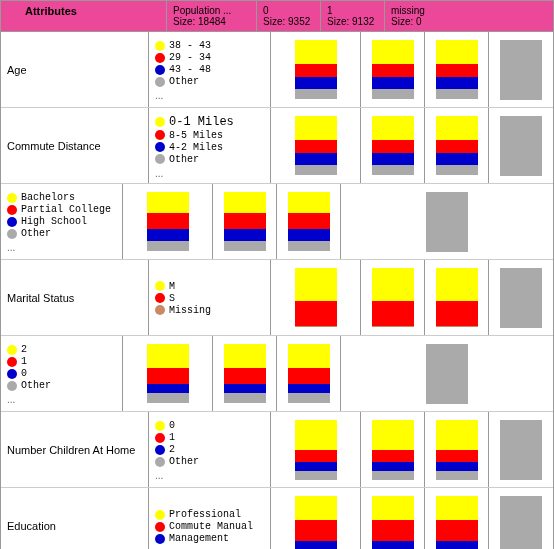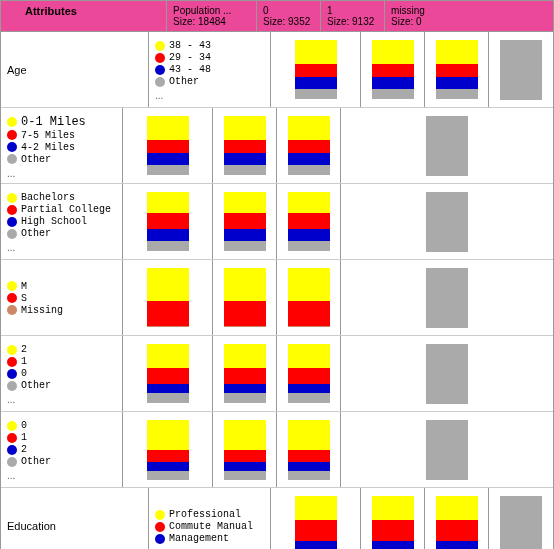--- a/index.html
+++ b/index.html
@@ -198,28 +198,31 @@
             <div style="width: 100%; height: 13.2px; background: rgb(255, 0, 0); flex-shrink: 0;"></div>
             <div style="width: 100%; height: 12px; background: rgb(0, 0, 204); flex-shrink: 0;"></div>
             <div style="width: 100%; height: 10.8px; background: rgb(170, 170, 170); flex-shrink: 0;"></div>
           </div>
         </div>
         <div class="col-missing">
           <div class="gray-block" style="height: 60px; width: 42px; background: rgb(170, 170, 170);"></div>
         </div>
       </div>
       <div class="data-row">
+        <div class="col-attr">
+          <span>Commute Distance</span>
+        </div>
         <div class="col-states" style="display: flex; flex-direction: column; justify-content: center; padding-top: 6px;">
           <div class="legend-item">
             <div class="legend-dot" style="background: rgb(255, 255, 0);"></div>
             <span style="font-size: 12px; text-align: right;">0-1 Miles</span>
           </div>
           <div class="legend-item">
             <div class="legend-dot" style="background: rgb(255, 0, 0);"></div>
-            <span style="font-size: 10px;">7-5 Miles</span>
+            <span style="font-size: 10px;">8-5 Miles</span>
           </div>
           <div class="legend-item">
             <div class="legend-dot" style="background: rgb(0, 0, 204);"></div>
             <span style="font-size: 10px;">4-2 Miles</span>
           </div>
           <div class="legend-item">
             <div class="legend-dot" style="background: rgb(170, 170, 170);"></div>
             <span style="font-size: 10px;">Other</span>
           </div>
           <div class="more-dots">...</div>
@@ -294,20 +297,23 @@
             <div style="width: 100%; height: 16.8px; background: rgb(255, 0, 0); flex-shrink: 0;"></div>
             <div style="width: 100%; height: 12px; background: rgb(0, 0, 204); flex-shrink: 0;"></div>
             <div style="width: 100%; height: 10.2px; background: rgb(170, 170, 170); flex-shrink: 0;"></div>
           </div>
         </div>
         <div class="col-missing">
           <div class="gray-block" style="height: 60px; width: 42px; background: rgb(170, 170, 170);"></div>
         </div>
       </div>
       <div class="data-row">
+        <div class="col-attr">
+          <span>Marital Status</span>
+        </div>
         <div class="col-states" style="display: flex; flex-direction: column; justify-content: center; padding-top: 6px;">
           <div class="legend-item">
             <div class="legend-dot" style="background: rgb(255, 255, 0);"></div>
             <span style="font-size: 10px;">M</span>
           </div>
           <div class="legend-item">
             <div class="legend-dot" style="background: rgb(255, 0, 0);"></div>
             <span style="font-size: 10px;">S</span>
           </div>
           <div class="legend-item">
@@ -382,20 +388,23 @@
             <div style="width: 100%; height: 16.8px; background: rgb(255, 0, 0); flex-shrink: 0;"></div>
             <div style="width: 100%; height: 9px; background: rgb(0, 0, 204); flex-shrink: 0;"></div>
             <div style="width: 100%; height: 10.2px; background: rgb(170, 170, 170); flex-shrink: 0;"></div>
           </div>
         </div>
         <div class="col-missing">
           <div class="gray-block" style="height: 60px; width: 42px; background: rgb(170, 170, 170);"></div>
         </div>
       </div>
       <div class="data-row">
+        <div class="col-attr">
+          <span>Number Children At Home</span>
+        </div>
         <div class="col-states" style="display: flex; flex-direction: column; justify-content: center; padding-top: 6px;">
           <div class="legend-item">
             <div class="legend-dot" style="background: rgb(255, 255, 0);"></div>
             <span style="font-size: 10px;">0</span>
           </div>
           <div class="legend-item">
             <div class="legend-dot" style="background: rgb(255, 0, 0);"></div>
             <span style="font-size: 10px;">1</span>
           </div>
           <div class="legend-item">

